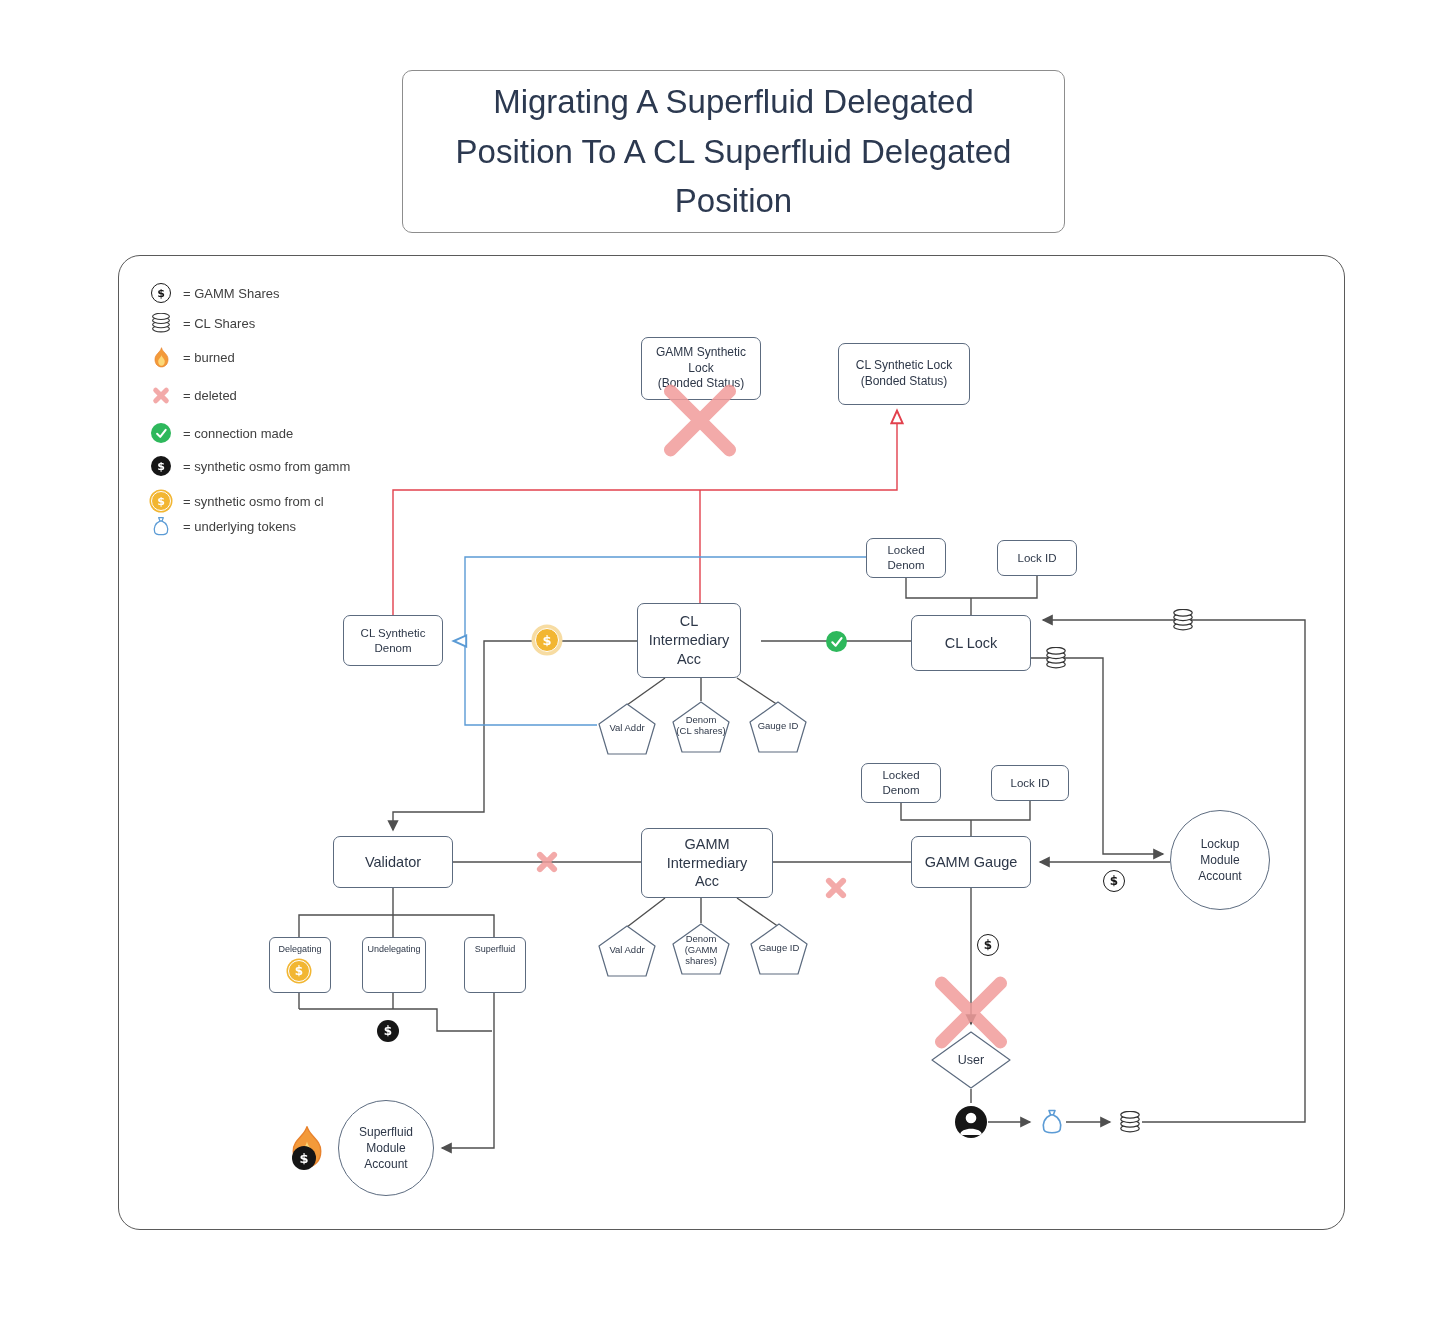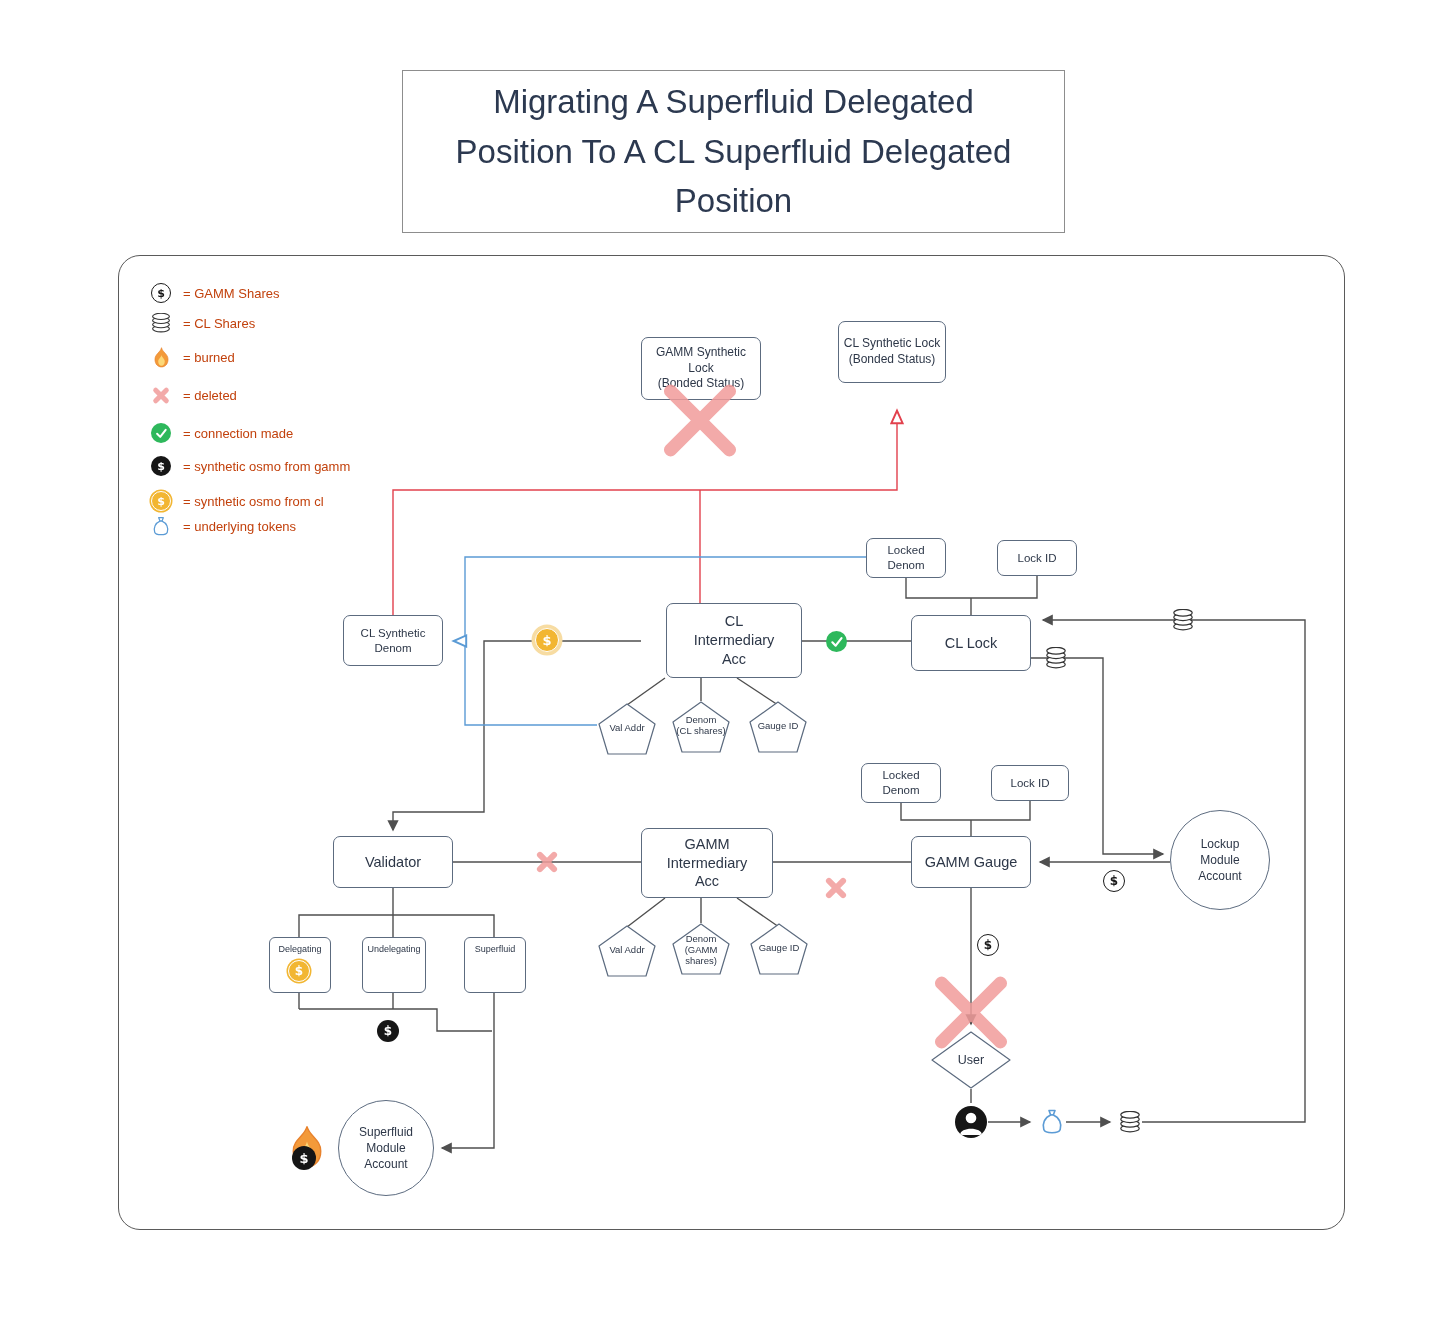--- a/index.html
+++ b/index.html
@@ -12,21 +12,21 @@
   .ln{fill:none;stroke:var(--line);stroke-width:1.4}
   .lnb{fill:none;stroke:var(--blue);stroke-width:1.4}
   .lnr{fill:none;stroke:var(--red);stroke-width:1.4}
   .mkg{fill:var(--line)}
   .mkr{fill:#fff;stroke:var(--red);stroke-width:1.4}
   .mkb{fill:#fff;stroke:var(--blue);stroke-width:1.4}
 
   .frame{position:absolute;border:1px solid #5a5a5a;border-radius:22px;z-index:0;background:#fff}
   .titlebox{
     position:absolute;left:402px;top:70px;width:663px;height:163px;
-    border:1px solid #8d8d8d;border-radius:0;display:flex;align-items:center;justify-content:center;
+    border:1px solid #8d8d8d;border-radius:10px;display:flex;align-items:center;justify-content:center;
     text-align:center;font-size:33px;line-height:1.5;color:#2c3950;padding:0 38px;z-index:2;background:#fff;
   }
 
   .node{
     position:absolute;z-index:2;background:#fff;border:1px solid var(--border);
     border-radius:7px;display:flex;align-items:center;justify-content:center;
     text-align:center;white-space:pre-line;line-height:1.3;font-size:12px;padding:3px;color:var(--ink);
   }
   .node.lg{font-size:14.5px}
   .node.sm{font-size:11.5px}
@@ -53,21 +53,21 @@
   .xmark i:last-child{transform:rotate(-45deg)}
   .x20{width:20px;height:20px;--xw:5px}
   .x26{width:26px;height:26px;--xw:6px}
   .x96{width:96px;height:96px;--xw:13px;z-index:4}
 
   .checkmark{background:var(--green);border-radius:50%}
 
   .legend{position:absolute;left:148px;top:281px;width:300px;height:280px;z-index:2}
   .legend-item{position:absolute;display:flex;align-items:center;gap:9px;height:24px}
   .legend-item .lic{width:26px;display:flex;justify-content:center;align-items:center}
-  .legend-label{font-size:13px;color:#c2410c}
+  .legend-label{font-size:13px;color:#404040}
 
   .dlabel{position:absolute;left:0;right:0;top:0;bottom:0;display:flex;align-items:center;justify-content:center;font-size:12.5px;color:var(--ink)}
 </style>
 </head>
 <body>
 
 <div class="titlebox">Migrating A Superfluid Delegated Position To A CL Superfluid Delegated Position</div>
 
 <div class="frame" style="left:118px;top:255px;width:1227px;height:975px"></div>
 
@@ -184,27 +184,27 @@
           </g>
         </svg>
     </span>
     <span class="legend-label">= underlying tokens</span>
   </div>
 </div>
 
 <div class="node" style="left:641px;top:337px;width:120px;height:63px">GAMM Synthetic
 Lock
 (Bonded Status)</div>
-<div class="node" style="left:838px;top:321px;width:108px;height:62px">CL Synthetic Lock
+<div class="node" style="left:838px;top:343px;width:132px;height:62px">CL Synthetic Lock
 (Bonded Status)</div>
 <div class="node sm" style="left:866px;top:538px;width:80px;height:40px">Locked
 Denom</div>
 <div class="node sm" style="left:997px;top:540px;width:80px;height:36px">Lock ID</div>
 <div class="node lg" style="left:911px;top:615px;width:120px;height:56px">CL Lock</div>
-<div class="node lg" style="left:666px;top:603px;width:136px;height:75px">CL
+<div class="node lg" style="left:637px;top:603px;width:104px;height:75px">CL
 Intermediary
 Acc</div>
 <div class="node sm" style="left:343px;top:615px;width:100px;height:51px">CL Synthetic
 Denom</div>
 <div class="node sm" style="left:861px;top:763px;width:80px;height:40px">Locked
 Denom</div>
 <div class="node sm" style="left:991px;top:765px;width:78px;height:36px">Lock ID</div>
 <div class="node lg" style="left:911px;top:836px;width:120px;height:52px">GAMM Gauge</div>
 <div class="node lg" style="left:641px;top:828px;width:132px;height:70px">GAMM
 Intermediary

